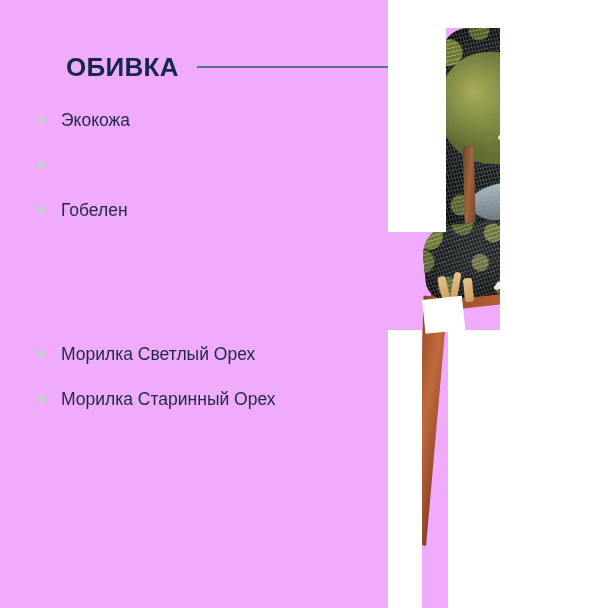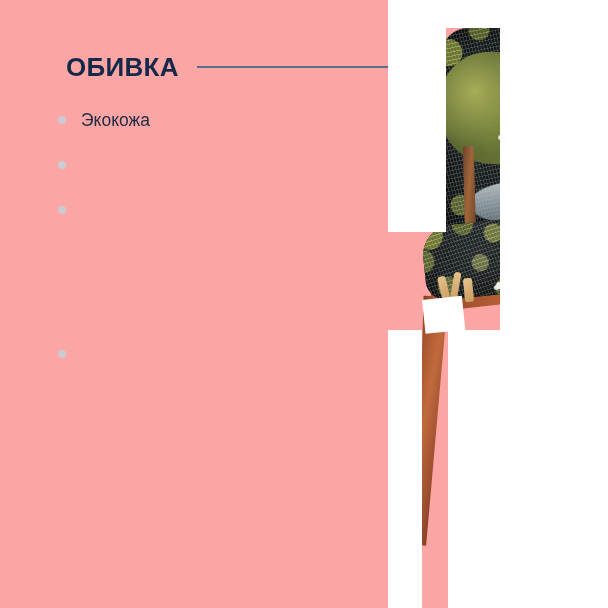--- a/index.html
+++ b/index.html
@@ -9,21 +9,21 @@
     height: 608px;
     overflow: hidden;
     background: #ffffff;
     font-family: "Liberation Sans", sans-serif;
   }
 
   #page {
     position: relative;
     width: 500px;
     height: 608px;
-    background: #fca5a5;
+    background: #f0abfc;
     overflow: hidden;
   }
 
   
   .section { position: absolute; left: 0; width: 420px; }
   #section-upholstery { top: 52px; }
   #section-leg-color  { top: 316px; }
 
   .heading-row {
     display: flex;
@@ -42,21 +42,21 @@
 
   .heading-rule {
     height: 2px;
     background: #5a6f8c;
     margin-left: 18px;
     flex: 0 0 auto;
   }
   #rule-upholstery { width: 245px; }
   #rule-leg-color  { width: 172px; }
 
-  .opt-list { list-style: none; margin-top: 24px; padding-left: 58px; }
+  .opt-list { list-style: none; margin-top: 24px; padding-left: 38px; }
 
   .opt-item {
     display: flex;
     align-items: center;
     height: 28px;
     margin-bottom: 17px;
   }
 
   .opt-bullet {
     width: 8px;
@@ -340,25 +340,31 @@
     <ul class="opt-list">
       <li class="opt-item">
         <span class="opt-bullet"></span>
         <span class="opt-label">Экокожа</span>
       </li>
       <li class="opt-item">
         <span class="opt-bullet"></span>
       </li>
       <li class="opt-item">
         <span class="opt-bullet"></span>
+        <span class="opt-label">Гобелен</span>
       </li>
     </ul>
   </div>
 
   <div class="section" id="section-leg-color">
     <ul class="opt-list">
       <li class="opt-item">
         <span class="opt-bullet"></span>
+        <span class="opt-label">Морилка Светлый Орех</span>
+      </li>
+      <li class="opt-item">
+        <span class="opt-bullet"></span>
+        <span class="opt-label">Морилка Старинный Орех</span>
       </li>
     </ul>
   </div>
 
 </div>
 
 </body></html>

